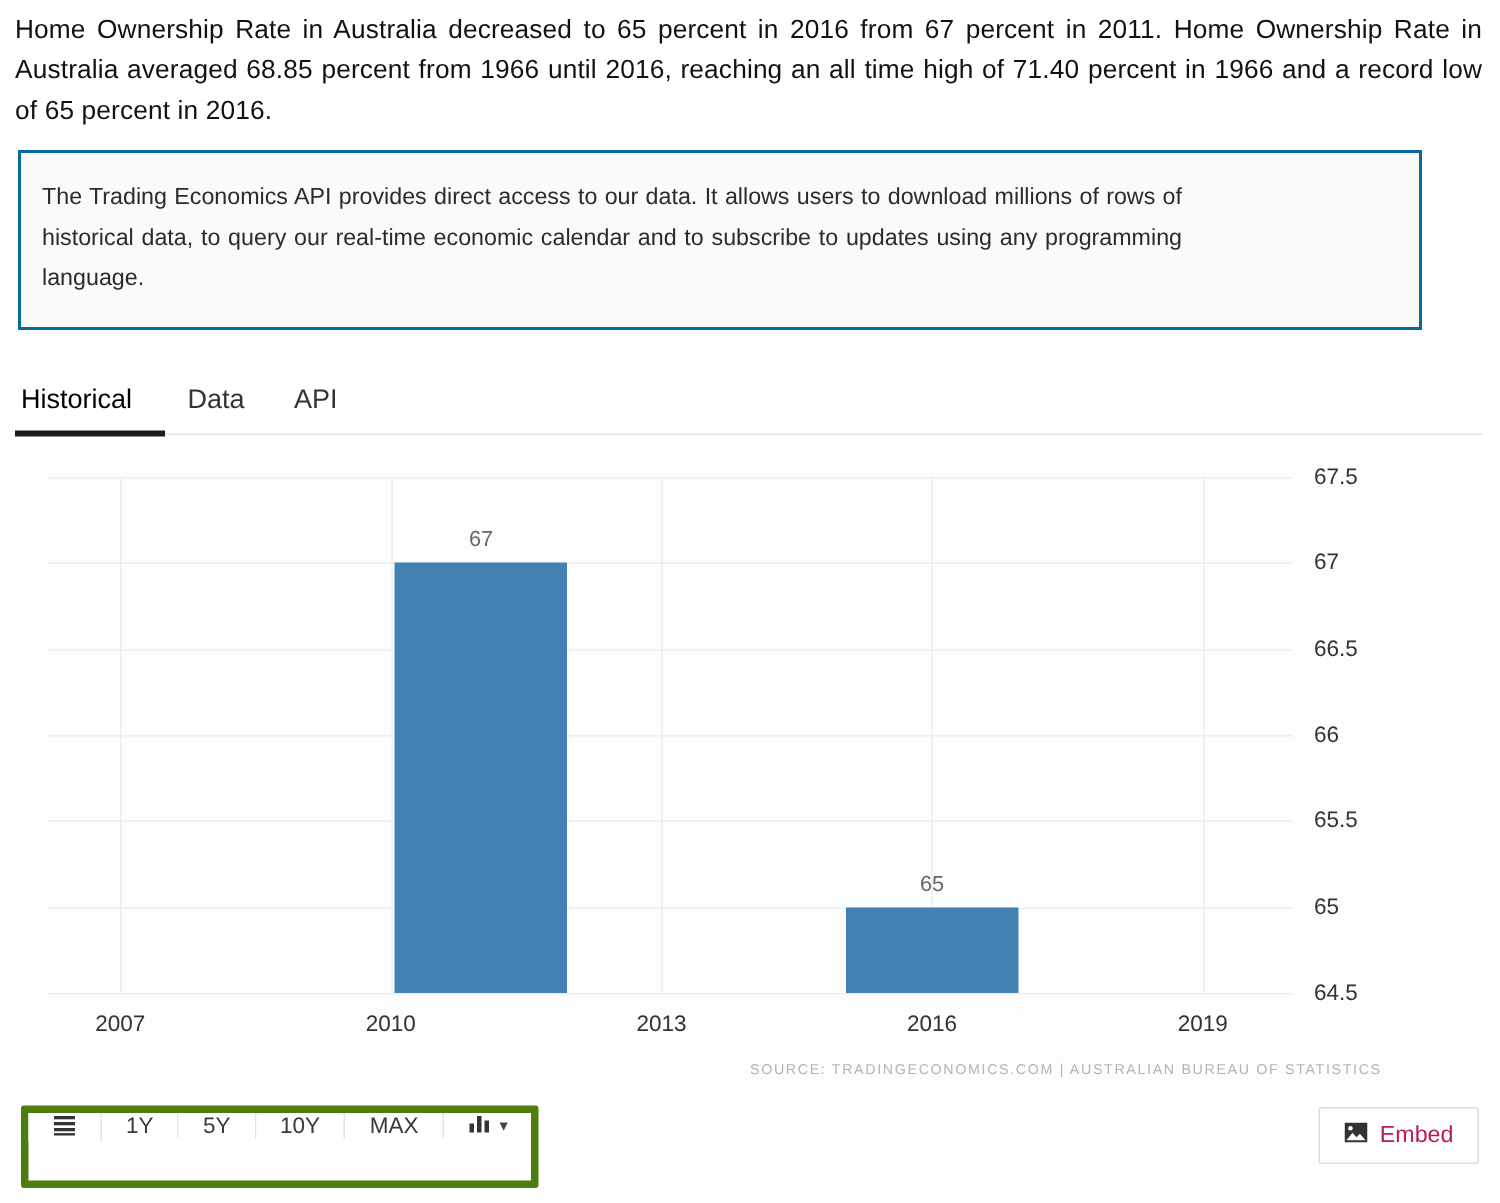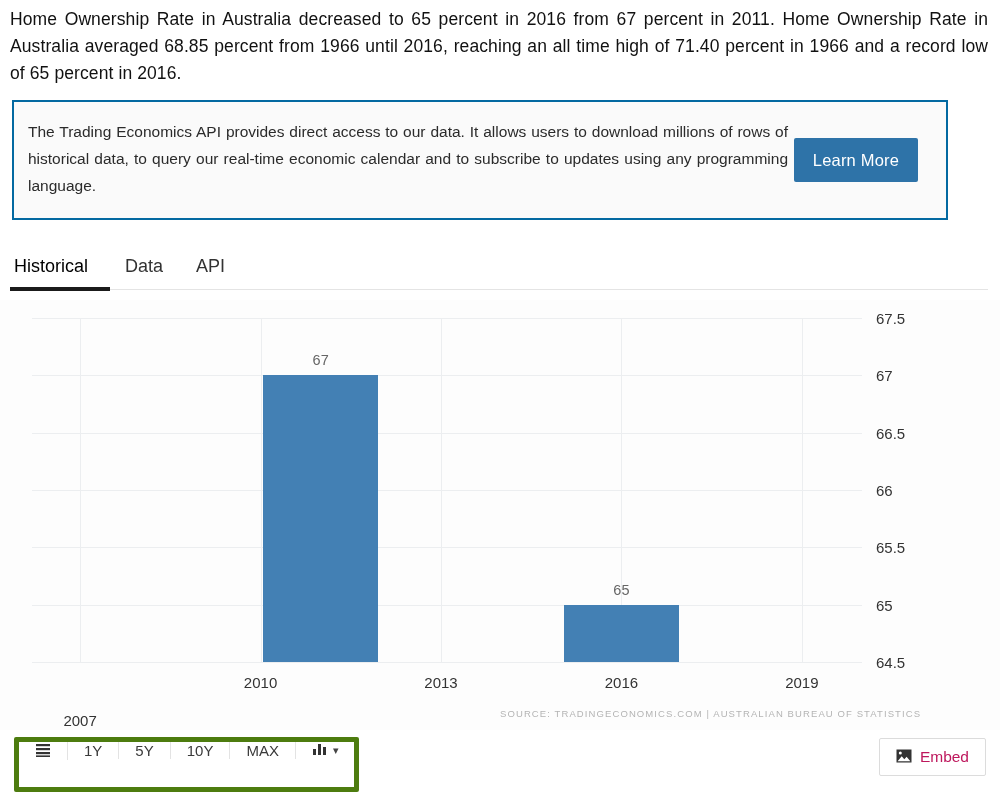--- a/index.html
+++ b/index.html
@@ -99,21 +99,20 @@
   }
   .icn{display:inline-block;line-height:1;}
 </style>
 </head>
 <body>
 
 <div id="intro">Home Ownership Rate in Australia decreased to 65 percent in 2016 from 67 percent in 2011. Home Ownership Rate in Australia averaged 68.85 percent from 1966 until 2016, reaching an all time high of 71.40 percent in 1966 and a record low of 65 percent in 2016.</div>
 
 <div id="banner">
   <div id="banner-text">The Trading Economics API provides direct access to our data. It allows users to download millions of rows of historical data, to query our real-time economic calendar and to subscribe to updates using any programming language.</div>
-  <button id="learn-more">Learn More</button>
 </div>
 
 <div id="tabs">
   <div class="tab active" style="left:14px;">Historical</div>
   <div class="tab" style="left:125px;">Data</div>
   <div class="tab" style="left:196px;">API</div>
   <div id="tab-underline"></div>
   <div id="tab-divider"></div>
 </div>
 
@@ -136,21 +135,21 @@
       <div class="bar" title="2016: 65" style="left: 531.681px; width: 115.478px; top: 286.667px; height: 57.3333px; background: rgb(67, 128, 180);"></div>
       <div class="bar-label" style="left: 589.42px; top: 263.667px;">65</div>
     </div>
 <div class="ylabel" style="top: 18px;">67.5</div>
     <div class="ylabel" style="top: 75.3333px;">67</div>
     <div class="ylabel" style="top: 132.667px;">66.5</div>
     <div class="ylabel" style="top: 190px;">66</div>
     <div class="ylabel" style="top: 247.333px;">65.5</div>
     <div class="ylabel" style="top: 304.667px;">65</div>
     <div class="ylabel" style="top: 362px;">64.5</div>
-    <div class="xlabel" style="left: 80.1159px; top: 374px; margin-top: 38px;">2007</div>
+    <div class="xlabel" style="left: 80.1159px; top: 374px;">2007</div>
     <div class="xlabel" style="left: 260.551px; top: 374px;">2010</div>
     <div class="xlabel" style="left: 440.986px; top: 374px;">2013</div>
     <div class="xlabel" style="left: 621.42px; top: 374px;">2016</div>
     <div class="xlabel" style="left: 801.855px; top: 374px;">2019</div>
   </div>
 <div id="source">SOURCE: TRADINGECONOMICS.COM  |  AUSTRALIAN BUREAU OF STATISTICS</div>
 
 <div id="toolbar">
   <div class="tb-btn">
     <span class="icn">

